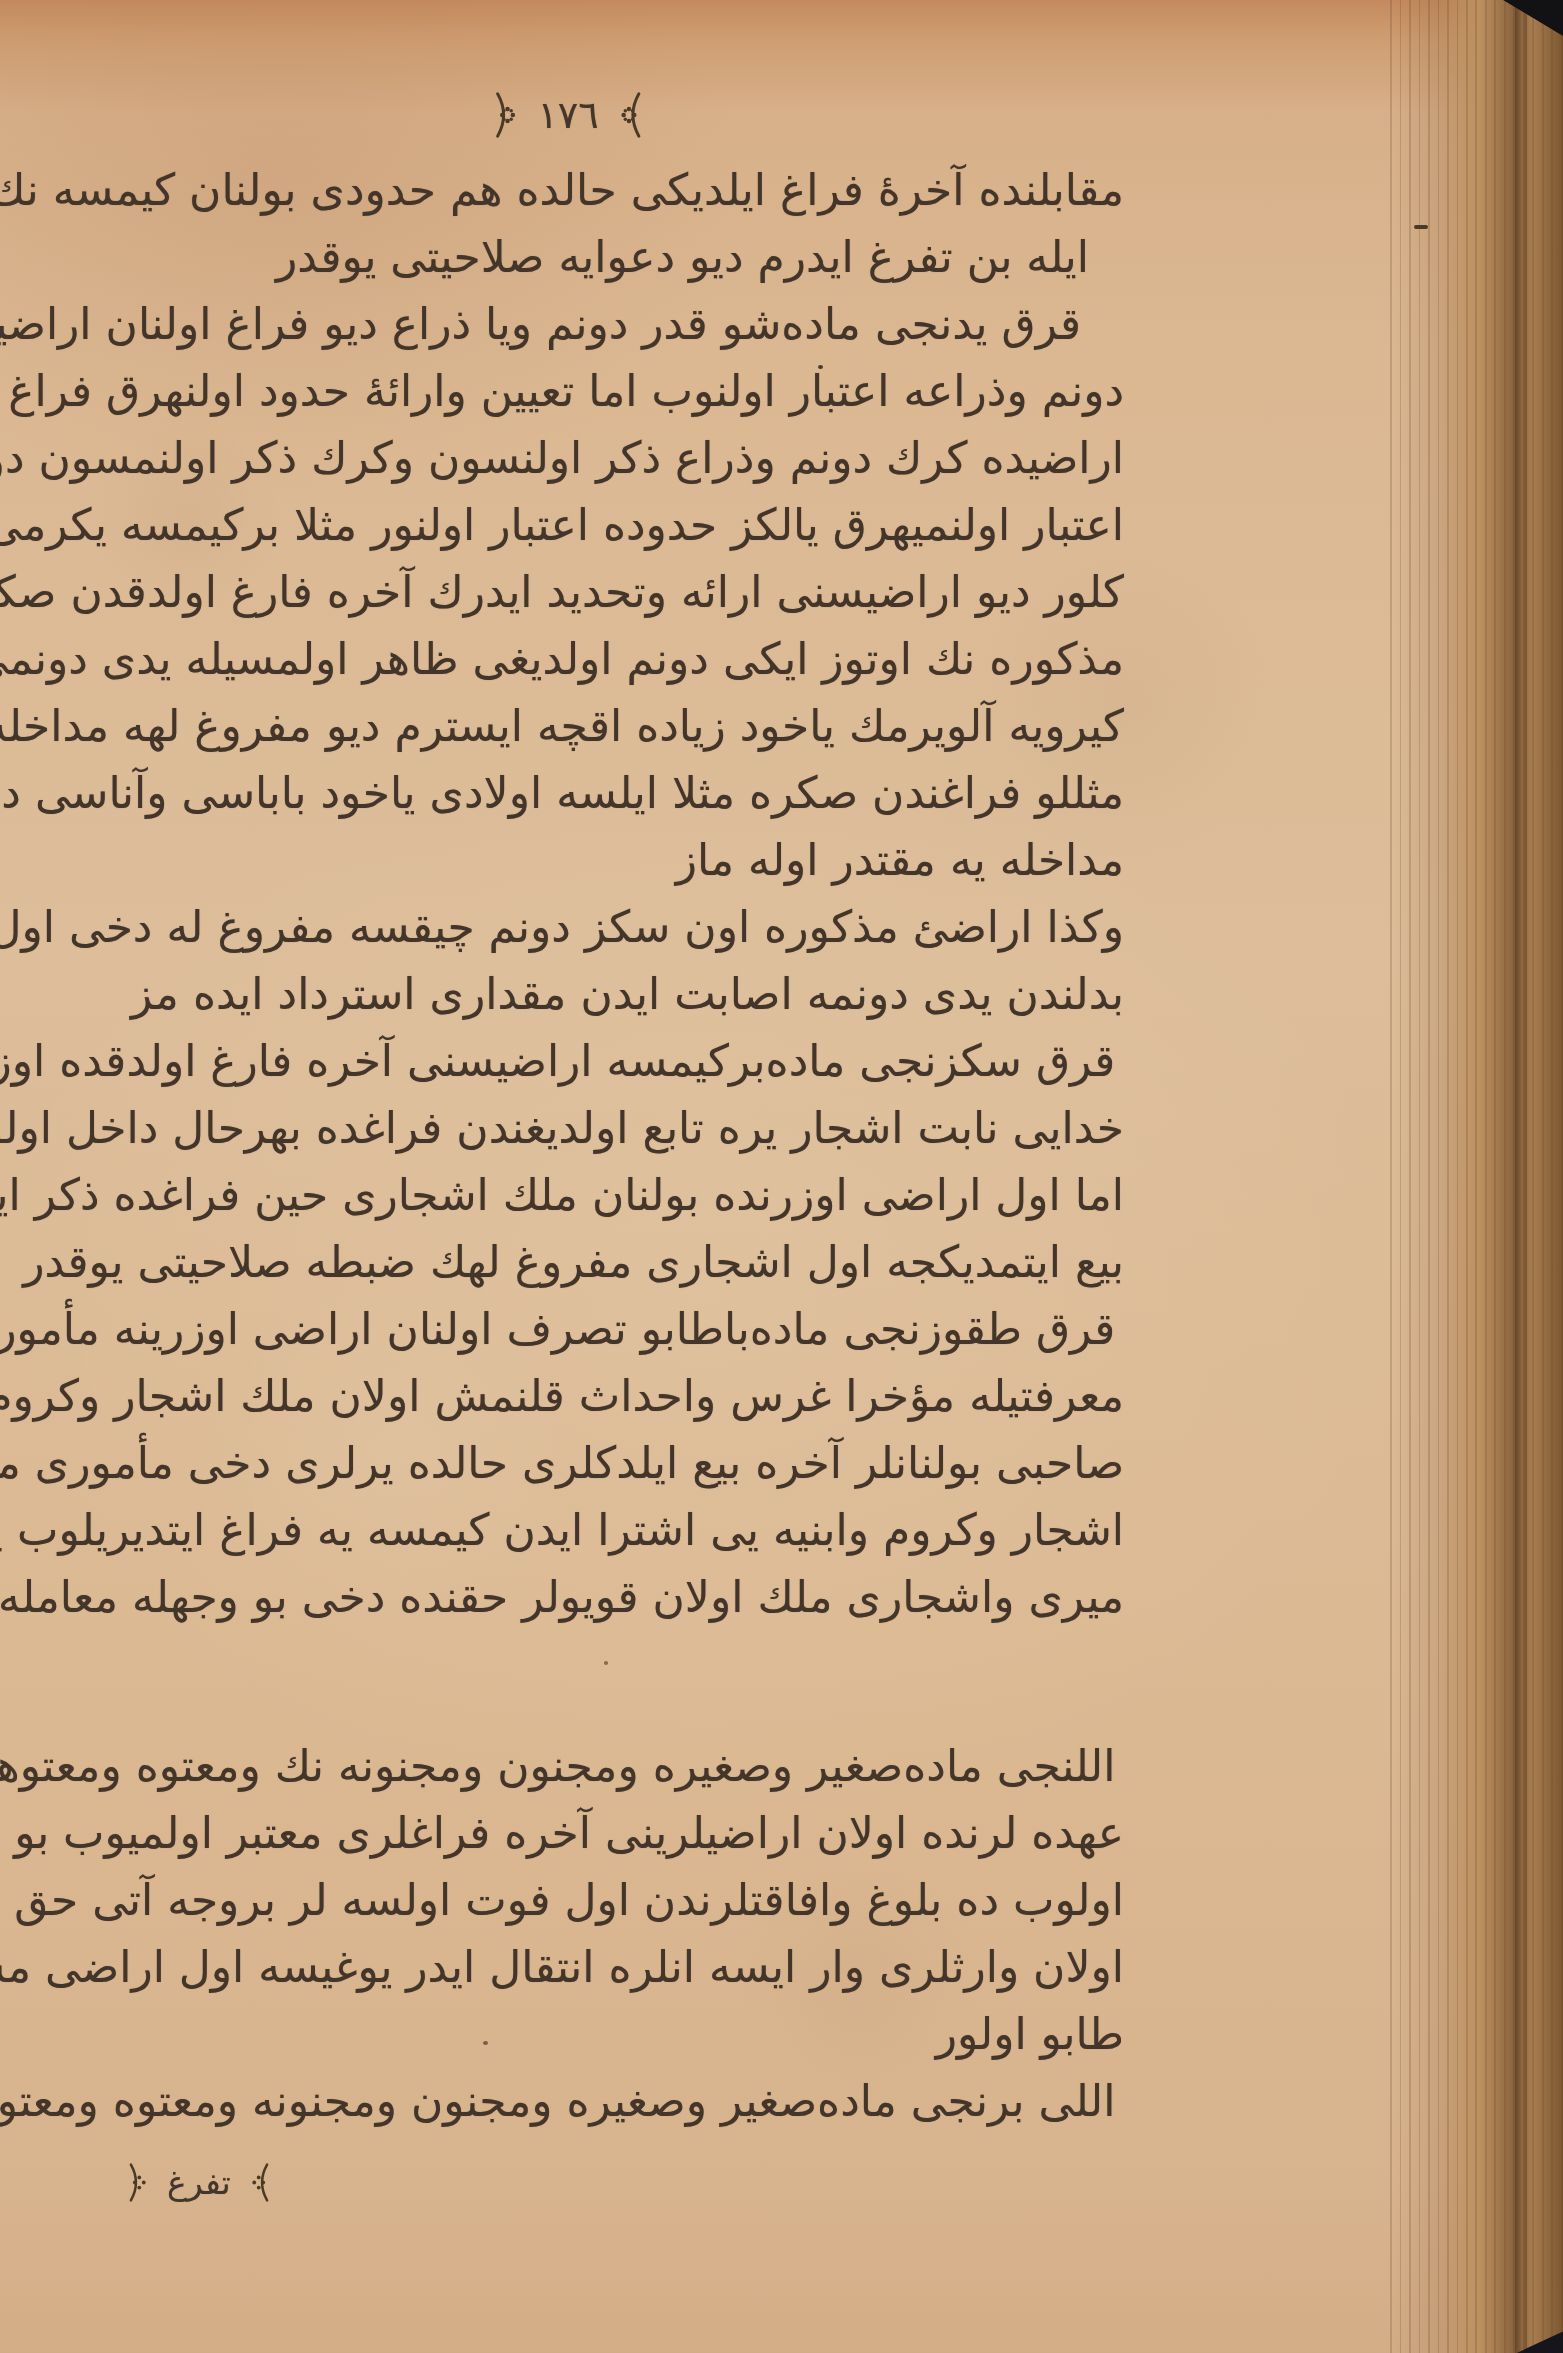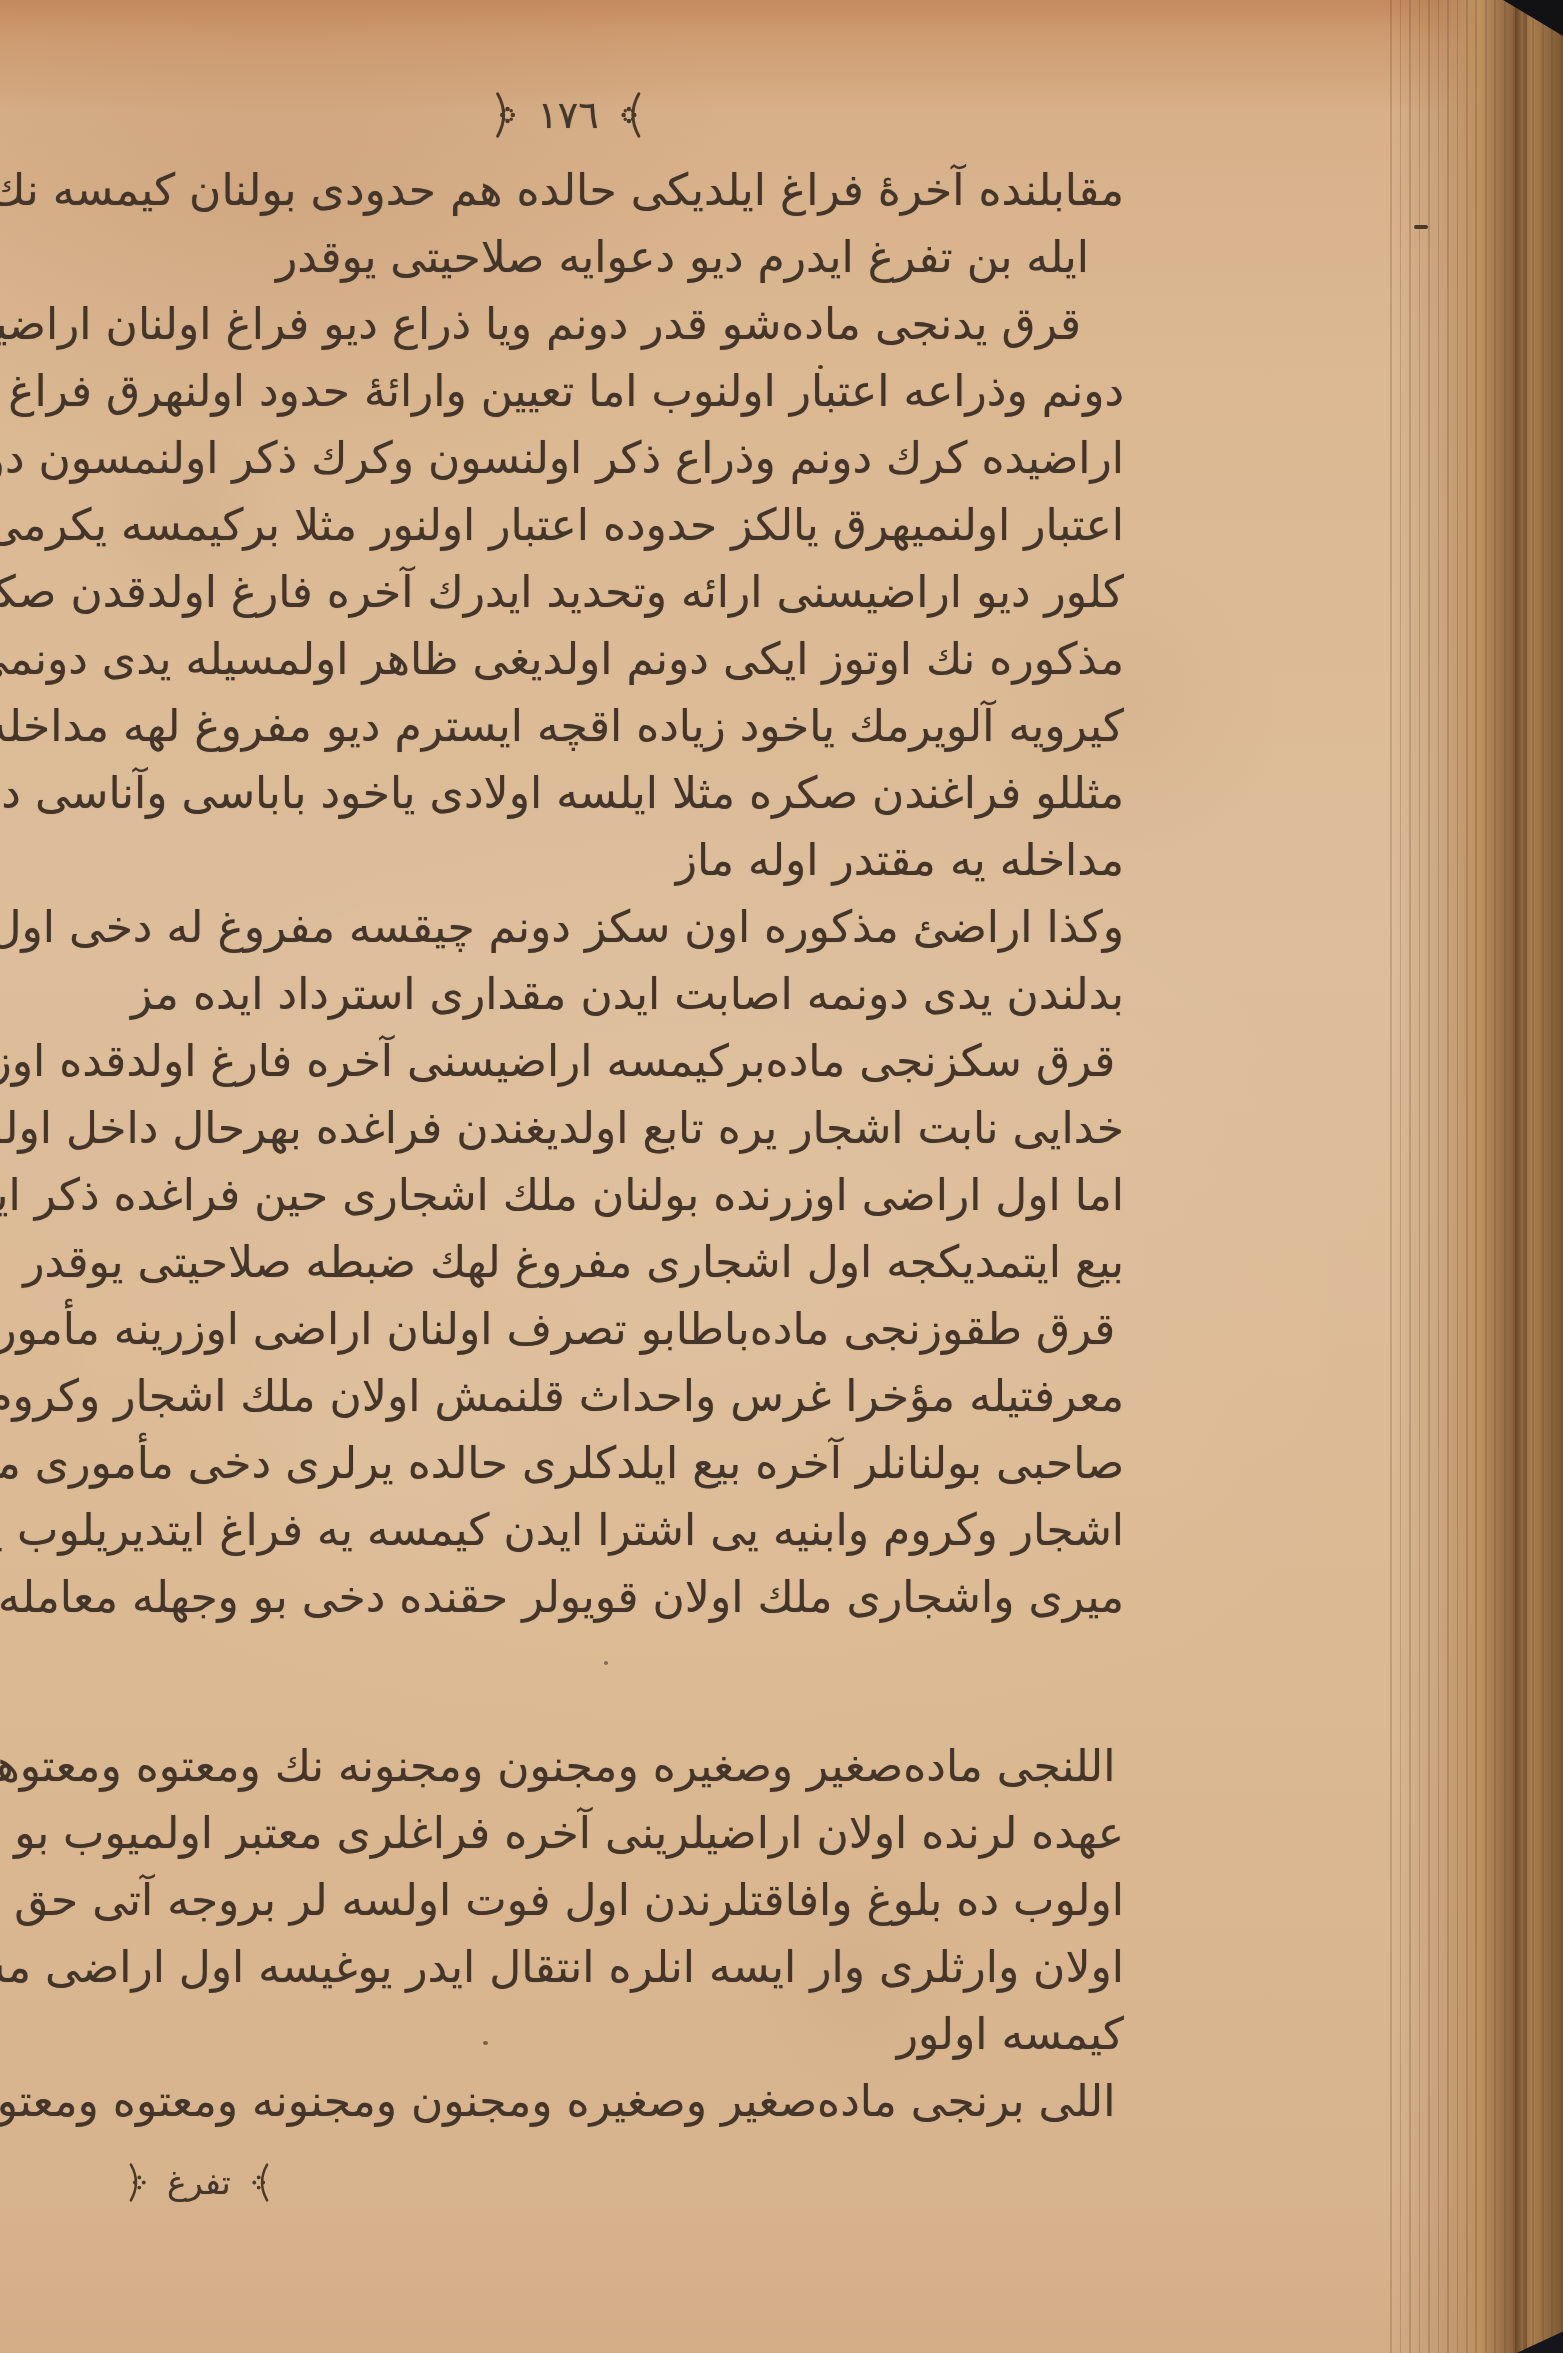--- a/index.html
+++ b/index.html
@@ -165,21 +165,21 @@
       <div class="line justify">اشجار وكروم وابنيه يى اشترا ايدن كيمسه يه فراغ ايتديريلوب يرى ارض</div>
       <div class="line justify">ميرى واشجارى ملك اولان قويولر حقنده دخى بو وجهله معامله اولنور</div>
       <div class="pgap" style="height: 102px;"></div>
       <div class="line start" style="padding-right: 8.6px;">
         <span class="heading">اللنجى ماده</span>
         <span class="rest">صغير وصغيره ومجنون ومجنونه نك ومعتوه ومعتوهه نك</span>
       </div>
       <div class="line justify">عهده لرنده اولان اراضيلرينى آخره فراغلرى معتبر اولميوب بو صورتده فارغ</div>
       <div class="line justify">اولوب ده بلوغ وافاقتلرندن اول فوت اولسه لر بروجه آتى حق انتقاله نائل</div>
       <div class="line justify">اولان وارثلرى وار ايسه انلره انتقال ايدر يوغيسه اول اراضى مستحق</div>
-      <div class="line end">كيمسه اولور</div>
+      <div class="line end">طابو اولور</div>
       <div class="line start" style="padding-right: 8.6px;">
         <span class="heading">اللى برنجى ماده</span>
         <span class="rest">صغير وصغيره ومجنون ومجنونه ومعتوه ومعتوهه اراضى</span>
       </div>
     </div>
 
   <div class="catchword">
     <svg class="orn" width="19" height="41" viewBox="0 0 34 72">
       <path d="M27 4 Q9 36 27 68" fill="none" stroke="#4a3a28" stroke-width="4.5" stroke-linecap="round"></path>
       <g fill="#4a3a28">

